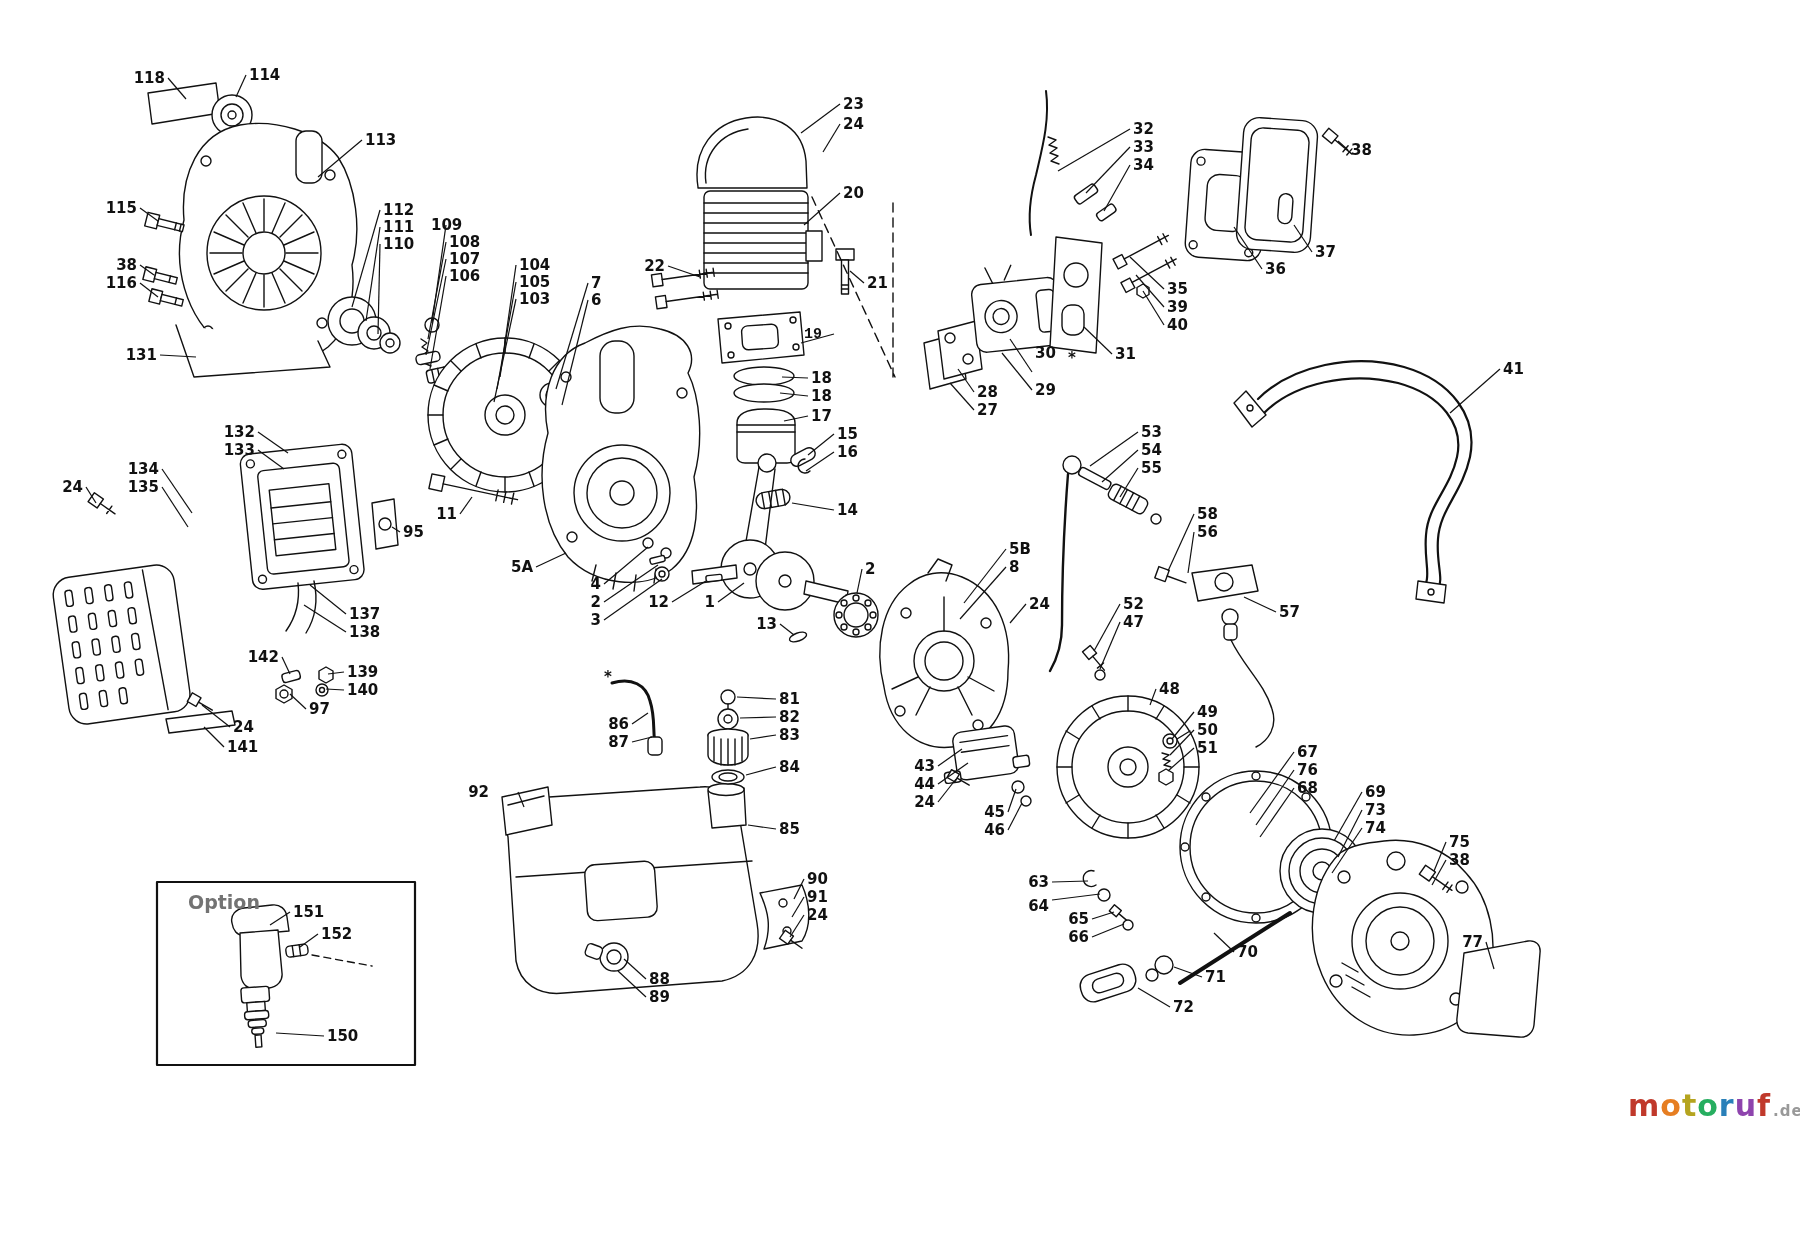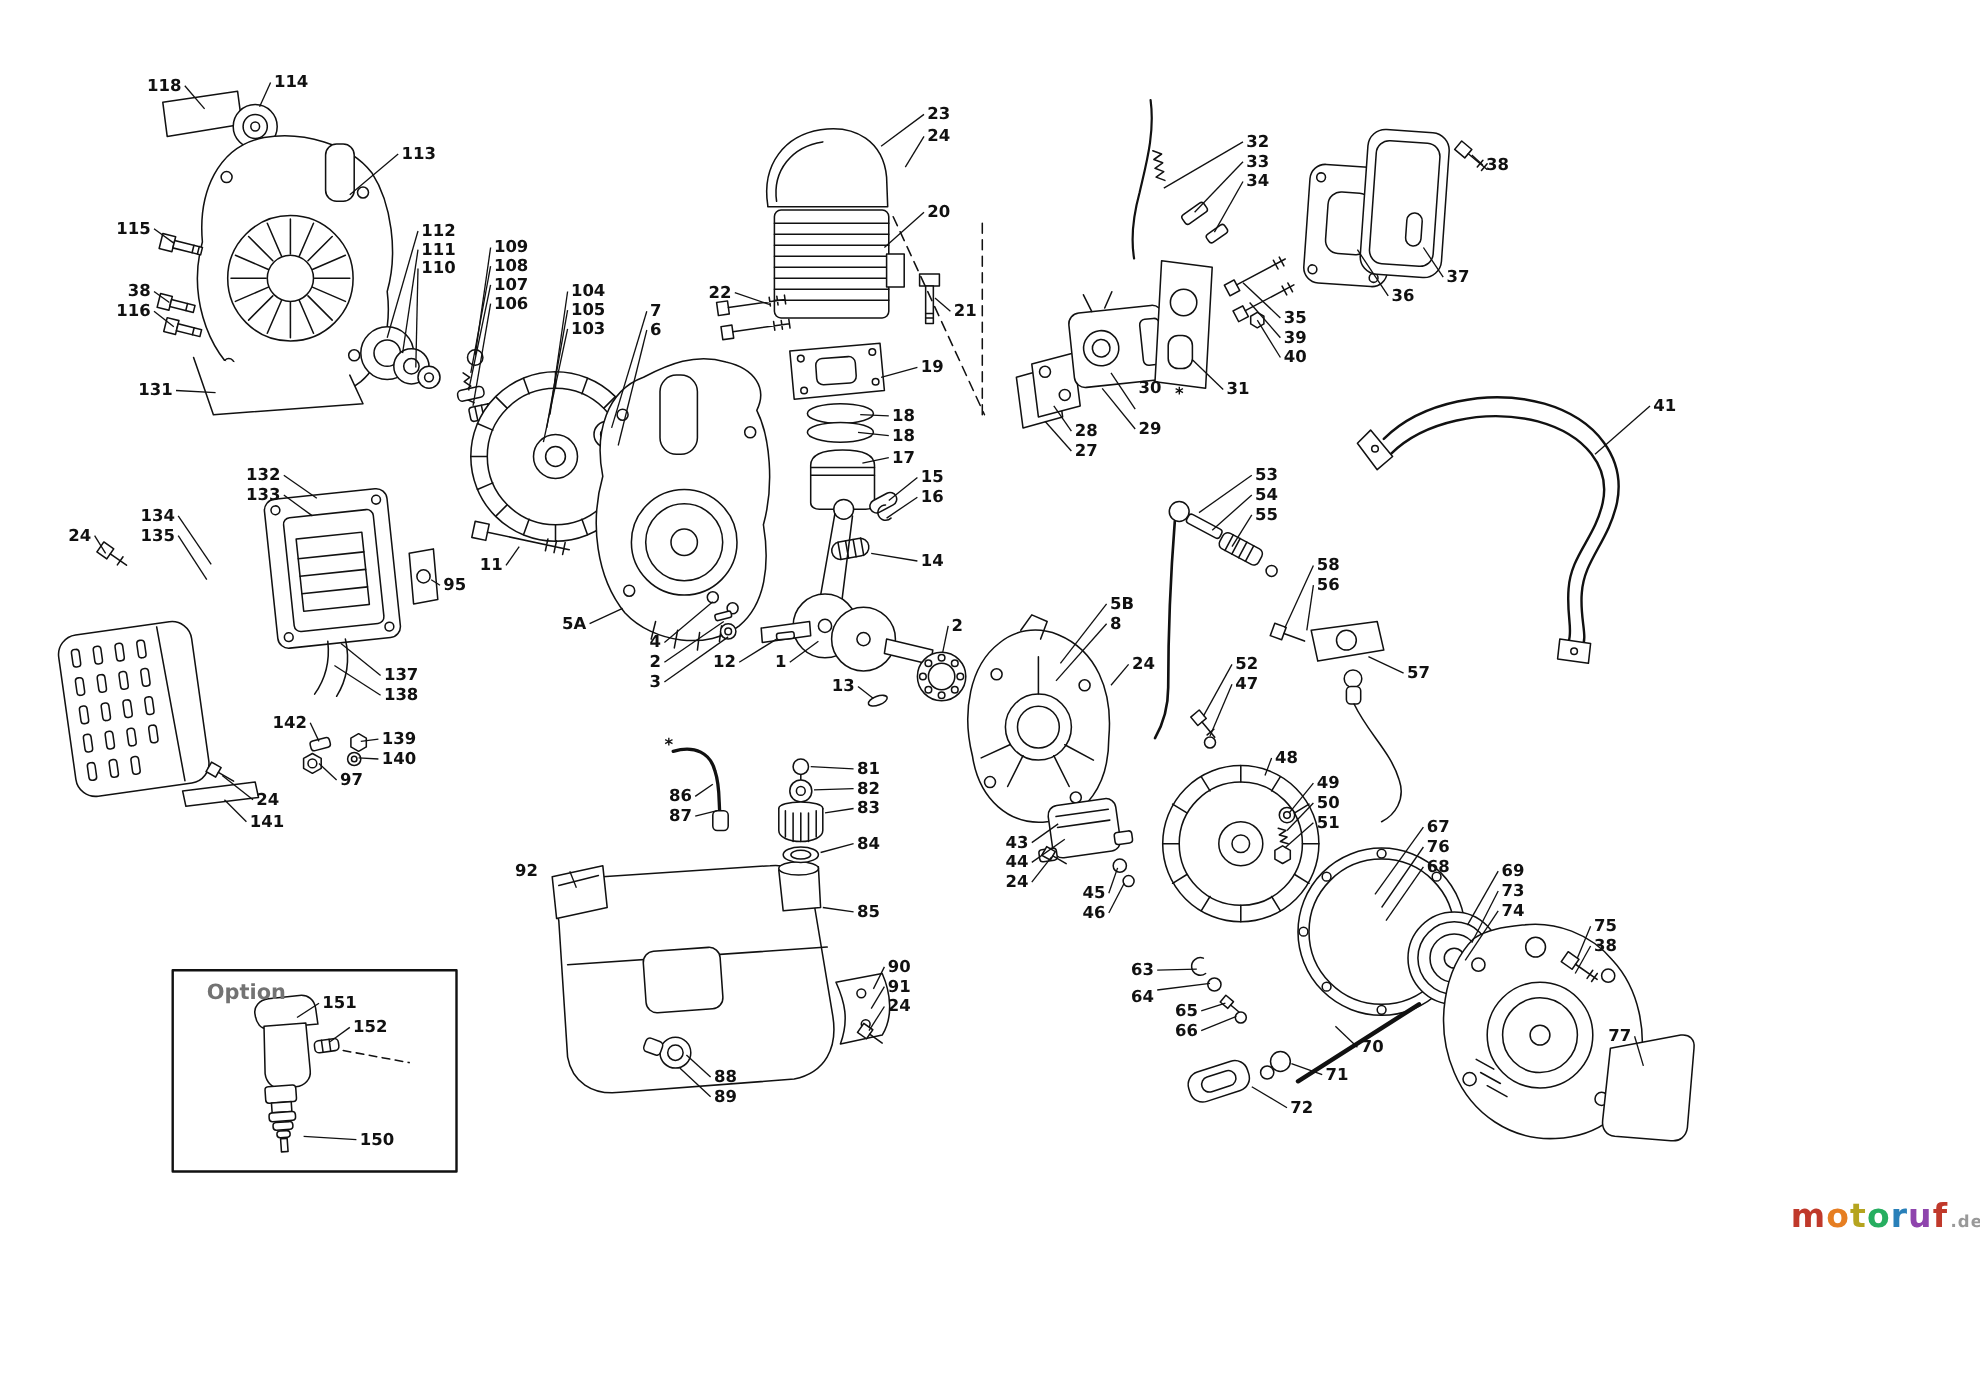--- a/index.html
+++ b/index.html
@@ -589,35 +589,35 @@
       <div class="callout" style="left: 168px; top: 53px; transform: translate(calc(-100% - 3px), -50%);">118</div>
       <div class="callout" style="left: 246px; top: 50px; transform: translate(3px, -50%);">114</div>
       <div class="callout" style="left: 362px; top: 115px; transform: translate(3px, -50%);">113</div>
       <div class="callout" style="left: 140px; top: 183px; transform: translate(calc(-100% - 3px), -50%);">115</div>
       <div class="callout" style="left: 140px; top: 240px; transform: translate(calc(-100% - 3px), -50%);">38</div>
       <div class="callout" style="left: 140px; top: 258px; transform: translate(calc(-100% - 3px), -50%);">116</div>
       <div class="callout" style="left: 160px; top: 330px; transform: translate(calc(-100% - 3px), -50%);">131</div>
       <div class="callout" style="left: 380px; top: 185px; transform: translate(3px, -50%);">112</div>
       <div class="callout" style="left: 380px; top: 202px; transform: translate(3px, -50%);">111</div>
       <div class="callout" style="left: 380px; top: 219px; transform: translate(3px, -50%);">110</div>
-      <div class="callout" style="left: 446px; top: 200px; transform: translate(3px, -50%); text-align: center;">109</div>
+      <div class="callout" style="left: 428px; top: 200px; transform: translate(3px, -50%); text-align: center;">109</div>
       <div class="callout" style="left: 446px; top: 217px; transform: translate(3px, -50%);">108</div>
       <div class="callout" style="left: 446px; top: 234px; transform: translate(3px, -50%);">107</div>
       <div class="callout" style="left: 446px; top: 251px; transform: translate(3px, -50%);">106</div>
       <div class="callout" style="left: 516px; top: 240px; transform: translate(3px, -50%);">104</div>
       <div class="callout" style="left: 516px; top: 257px; transform: translate(3px, -50%);">105</div>
       <div class="callout" style="left: 516px; top: 274px; transform: translate(3px, -50%);">103</div>
       <div class="callout" style="left: 588px; top: 258px; transform: translate(3px, -50%);">7</div>
       <div class="callout" style="left: 588px; top: 275px; transform: translate(3px, -50%);">6</div>
       <div class="callout" style="left: 840px; top: 79px; transform: translate(3px, -50%);">23</div>
       <div class="callout" style="left: 840px; top: 99px; transform: translate(3px, -50%);">24</div>
       <div class="callout" style="left: 840px; top: 168px; transform: translate(3px, -50%);">20</div>
       <div class="callout" style="left: 668px; top: 241px; transform: translate(calc(-100% - 3px), -50%);">22</div>
       <div class="callout" style="left: 864px; top: 258px; transform: translate(3px, -50%);">21</div>
-      <div class="callout" style="left: 834px; top: 309px; transform: translate(3px, -50%);">19</div>
+      <div class="callout" style="left: 801px; top: 309px; transform: translate(3px, -50%); font-family: Liberation Mono, monospace;">19</div>
       <div class="callout" style="left: 808px; top: 353px; transform: translate(3px, -50%);">18</div>
       <div class="callout" style="left: 808px; top: 371px; transform: translate(3px, -50%);">18</div>
       <div class="callout" style="left: 808px; top: 391px; transform: translate(3px, -50%); text-align: right;">17</div>
       <div class="callout" style="left: 834px; top: 409px; transform: translate(3px, -50%);">15</div>
       <div class="callout" style="left: 834px; top: 427px; transform: translate(3px, -50%);">16</div>
       <div class="callout" style="left: 834px; top: 485px; transform: translate(3px, -50%);">14</div>
       <div class="callout" style="left: 1130px; top: 104px; transform: translate(3px, -50%);">32</div>
       <div class="callout" style="left: 1130px; top: 122px; transform: translate(3px, -50%);">33</div>
       <div class="callout" style="left: 1130px; top: 140px; transform: translate(3px, -50%);">34</div>
       <div class="callout" style="left: 1348px; top: 125px; transform: translate(3px, -50%);">38</div>

